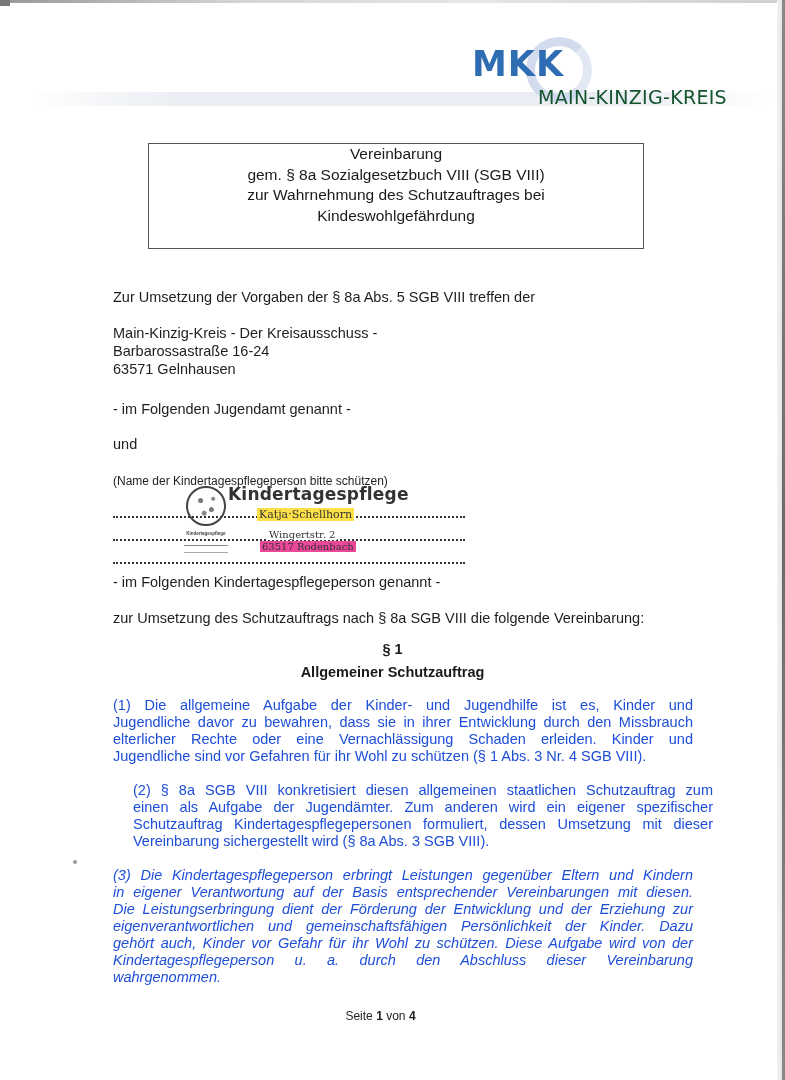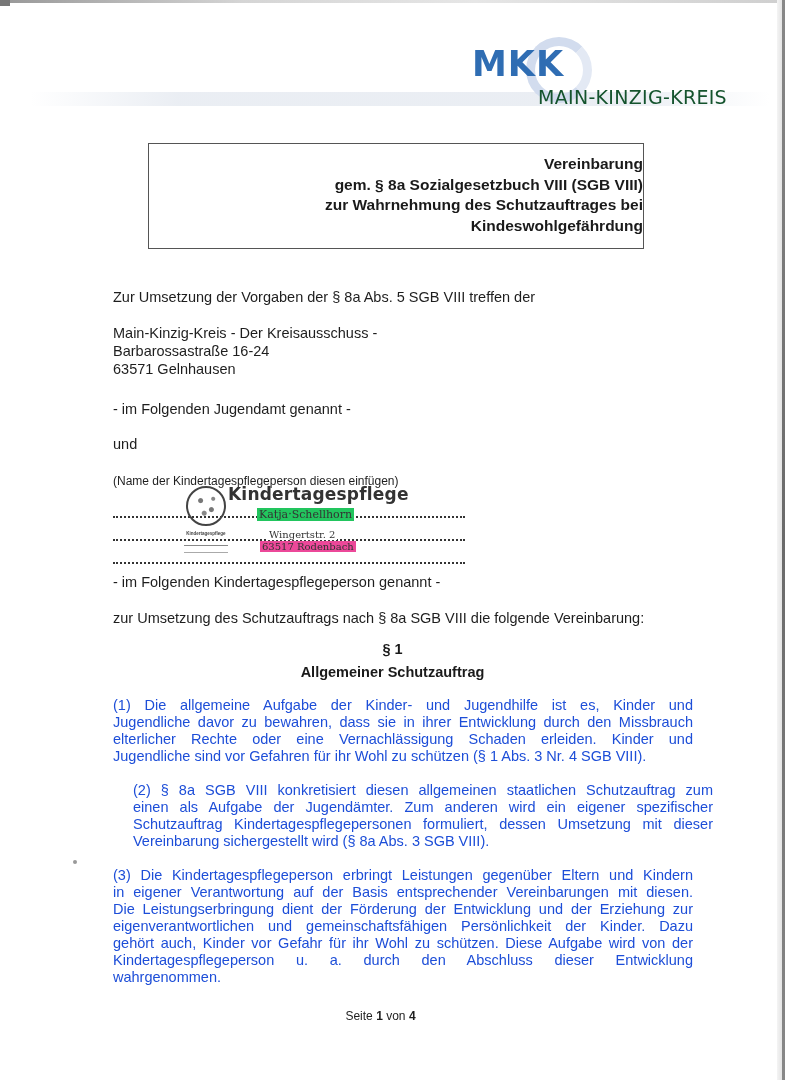--- a/index.html
+++ b/index.html
@@ -80,25 +80,25 @@
       line-height: 1;
       white-space: nowrap;
     }
     
     .title-box {
       position: absolute;
       left: 148px; top: 143px;
       width: 496px; height: 106px;
       border: 1.5px solid #555;
       box-sizing: border-box;
-      text-align: right;
-      font-weight: bold;
+      text-align: center;
+      font-weight: normal;
       font-size: 15.5px;
       line-height: 20.5px;
-      padding-top: 10px;
+      padding-top: 0;
       color: #1a1a1a;
     }
     .title-box div { white-space: nowrap; }
     
     .line {
       position: absolute;
       left: 113px;
       font-size: 14.5px;
       line-height: 18px;
       white-space: nowrap;
@@ -140,21 +140,21 @@
       font-size: 17px;
       color: #333;
       letter-spacing: 0.2px;
     }
     .stamp-name {
       position: absolute;
       left: 77px; top: 24px;
       font-family: "DejaVu Serif", serif;
       font-size: 11px;
       color: #333;
-      background: #22c55e;
+      background: #fde047;
       padding: 0 2px;
     }
     .stamp-street {
       position: absolute;
       left: 87px; top: 45px;
       font-family: "DejaVu Serif", serif;
       font-size: 10px;
       color: #333;
       background: #fff;
       padding: 0 2px;
@@ -259,21 +259,21 @@
 </div>
 
 <div class="line" style="top:288px;">Zur Umsetzung der Vorgaben der § 8a Abs. 5 SGB VIII treffen der</div>
 
 <div class="line" style="top:324px;">Main-Kinzig-Kreis - Der Kreisausschuss -</div>
 <div class="line" style="top:342px;">Barbarossastraße 16-24</div>
 <div class="line" style="top:360px;">63571 Gelnhausen</div>
 <div class="line" style="top:400px;">- im Folgenden Jugendamt genannt -</div>
 <div class="line" style="top:435px;">und</div>
 
-<div class="line small" style="top:472px;">(Name der Kindertagespflegeperson diesen einfügen)</div>
+<div class="line small" style="top:472px;">(Name der Kindertagespflegeperson bitte schützen)</div>
 
 <div class="dotted" style="top:516px;"></div>
 <div class="dotted" style="top:539px;"></div>
 <div class="dotted" style="top:562px;"></div>
 
 <div class="stamp">
   <div class="stamp-circle"></div>
   <div class="stamp-title">Kindertagespflege</div>
   <div class="stamp-name">Katja·Schellhorn</div>
   <div class="stamp-micro">Kindertagespflege</div>
@@ -296,27 +296,27 @@
   <span class="pl last">Jugendliche sind vor Gefahren für ihr Wohl zu schützen (§ 1 Abs. 3 Nr. 4 SGB VIII).</span>
 </div>
 
 <div class="para" style="top:782px;margin-left:20px;">
   <span class="pl">(2) § 8a SGB VIII konkretisiert diesen allgemeinen staatlichen Schutzauftrag zum</span>
   <span class="pl">einen als Aufgabe der Jugendämter. Zum anderen wird ein eigener spezifischer</span>
   <span class="pl">Schutzauftrag Kindertagespflegepersonen formuliert, dessen Umsetzung mit dieser</span>
   <span class="pl last">Vereinbarung sichergestellt wird (§ 8a Abs. 3 SGB VIII).</span>
 </div>
 
-<div class="para" style="top:867px;">
+<div class="para" style="top:867px;font-style:italic;">
   <span class="pl">(3) Die Kindertagespflegeperson erbringt Leistungen gegenüber Eltern und Kindern</span>
   <span class="pl">in eigener Verantwortung auf der Basis entsprechender Vereinbarungen mit diesen.</span>
   <span class="pl">Die Leistungserbringung dient der Förderung der Entwicklung und der Erziehung zur</span>
   <span class="pl">eigenverantwortlichen und gemeinschaftsfähigen Persönlichkeit der Kinder. Dazu</span>
   <span class="pl">gehört auch, Kinder vor Gefahr für ihr Wohl zu schützen. Diese Aufgabe wird von der</span>
-  <span class="pl">Kindertagespflegeperson u. a. durch den Abschluss dieser Entwicklung</span>
+  <span class="pl">Kindertagespflegeperson u. a. durch den Abschluss dieser Vereinbarung</span>
   <span class="pl last">wahrgenommen.</span>
 </div>
 
 <div class="footer">
   <span>Seite</span>
   <b>1</b>
   <span>von</span>
   <b>4</b>
 </div>
 

